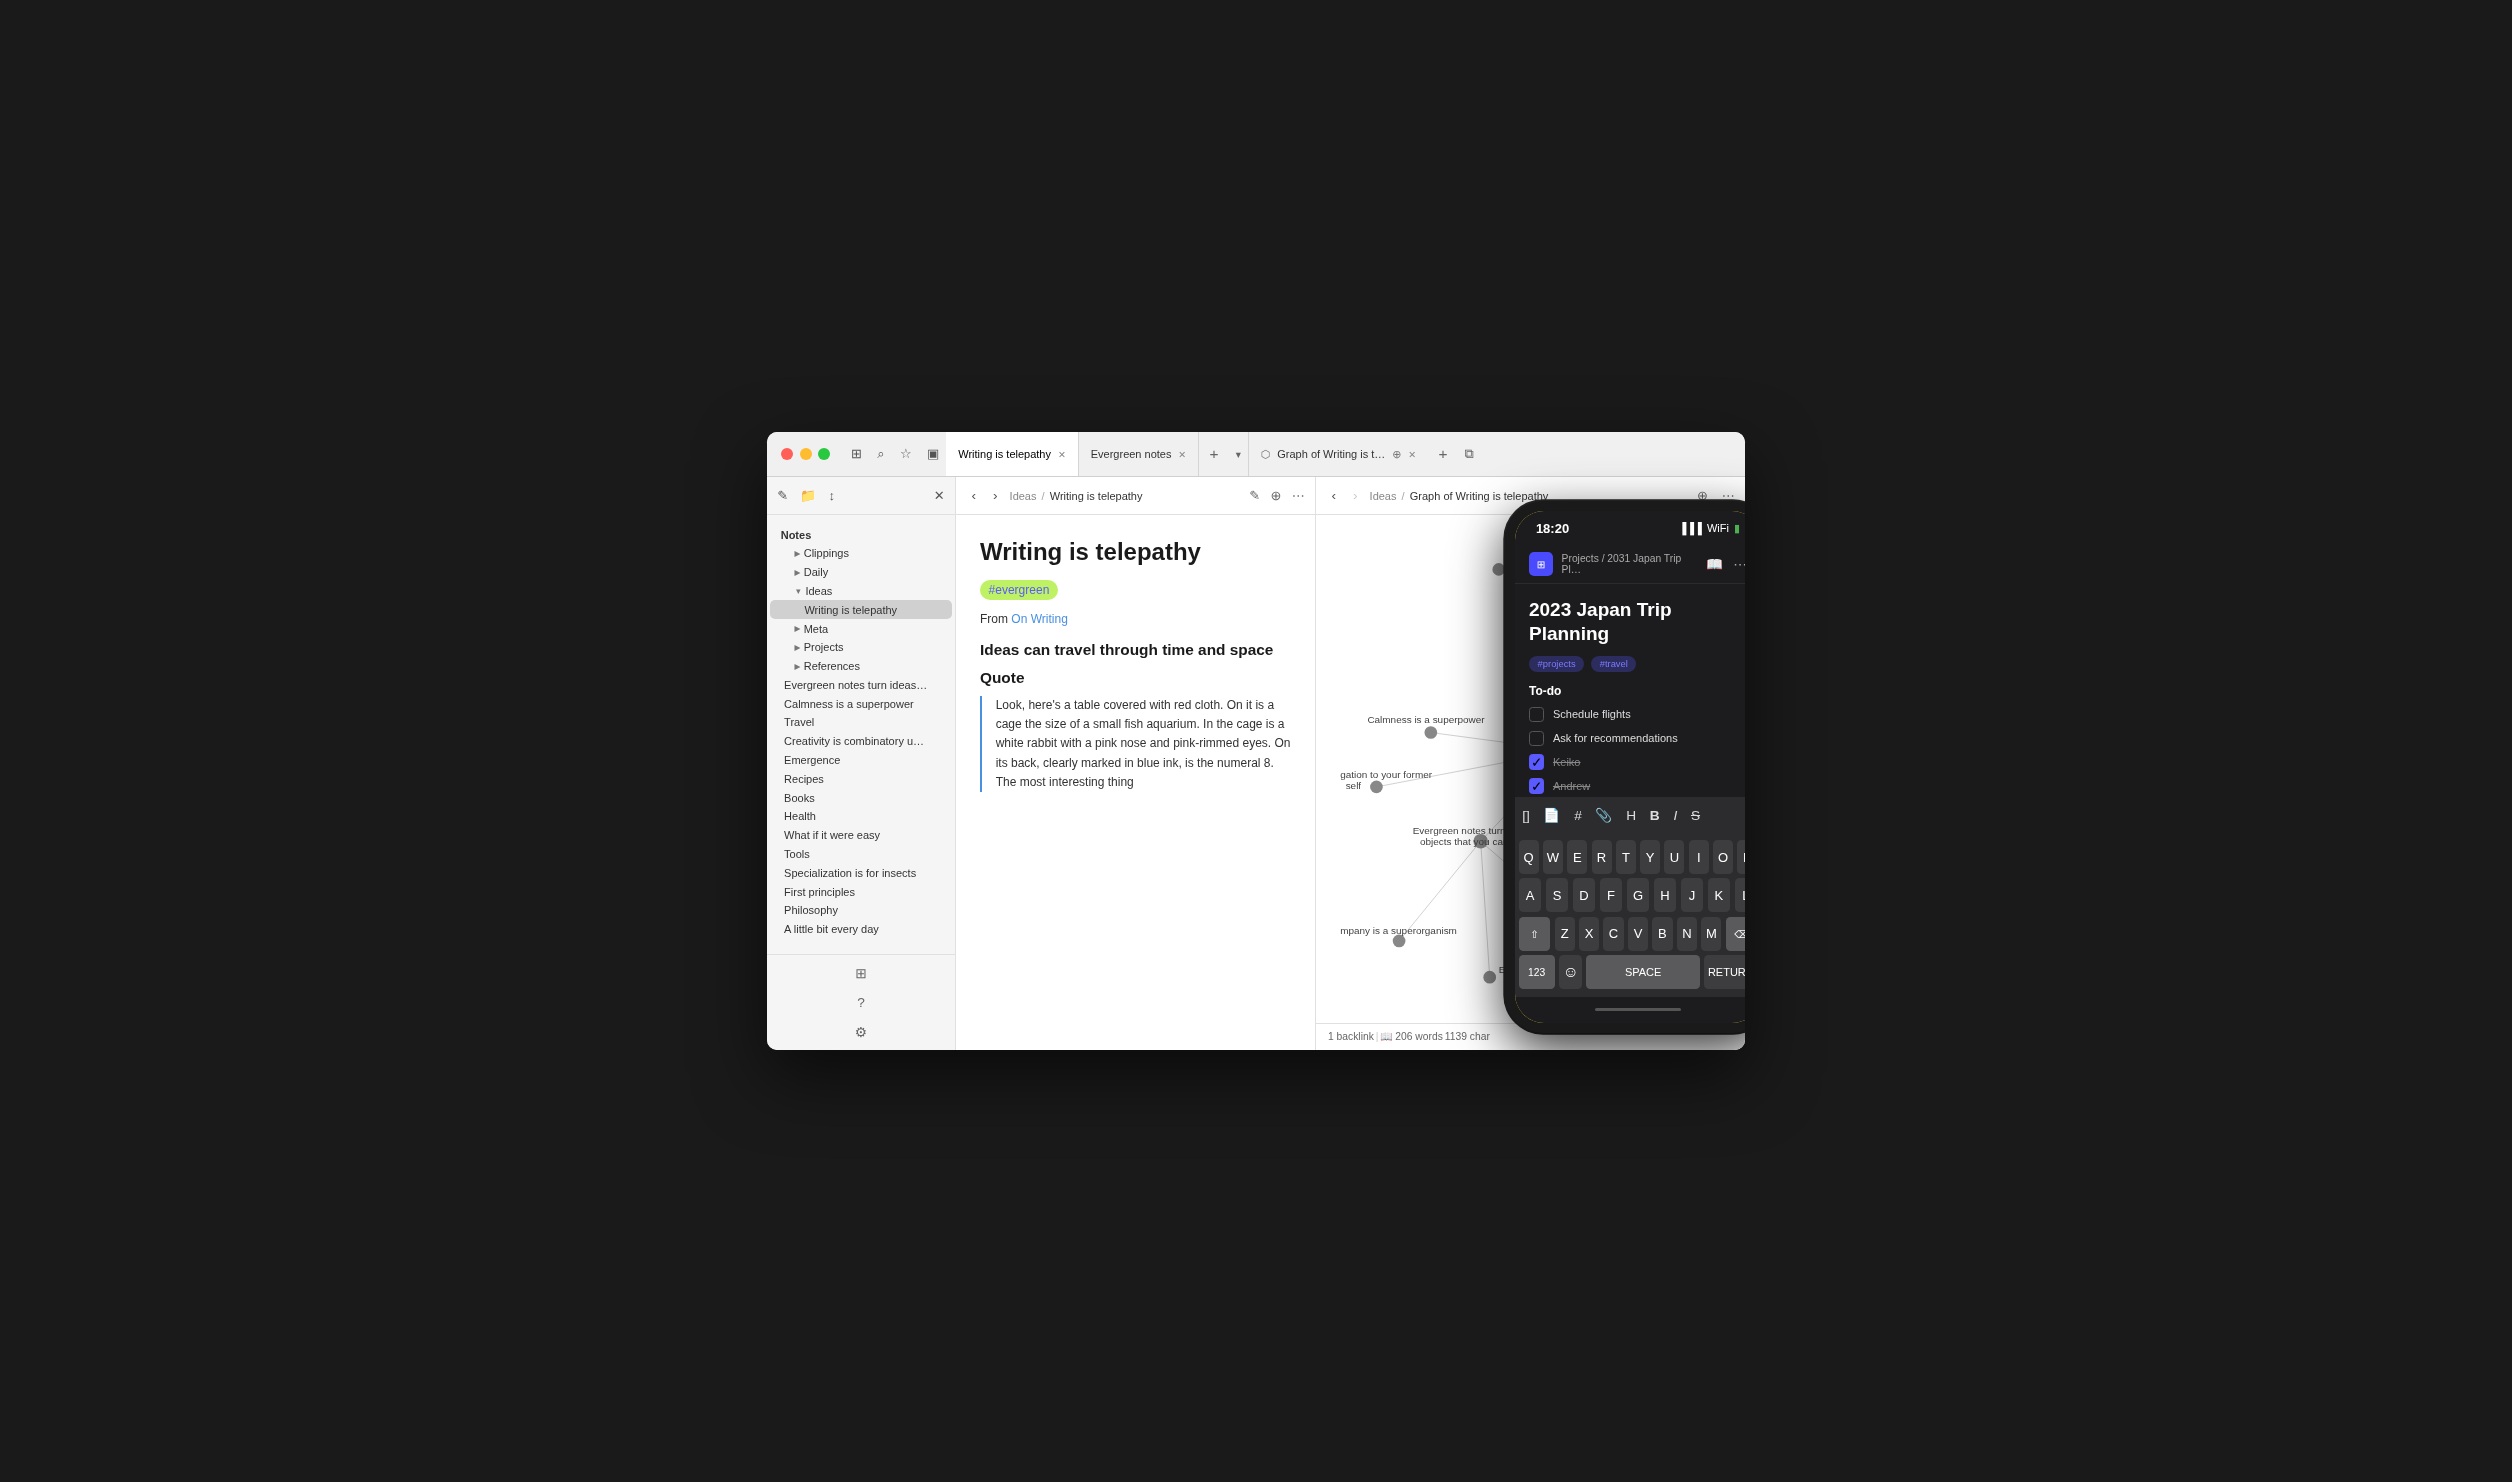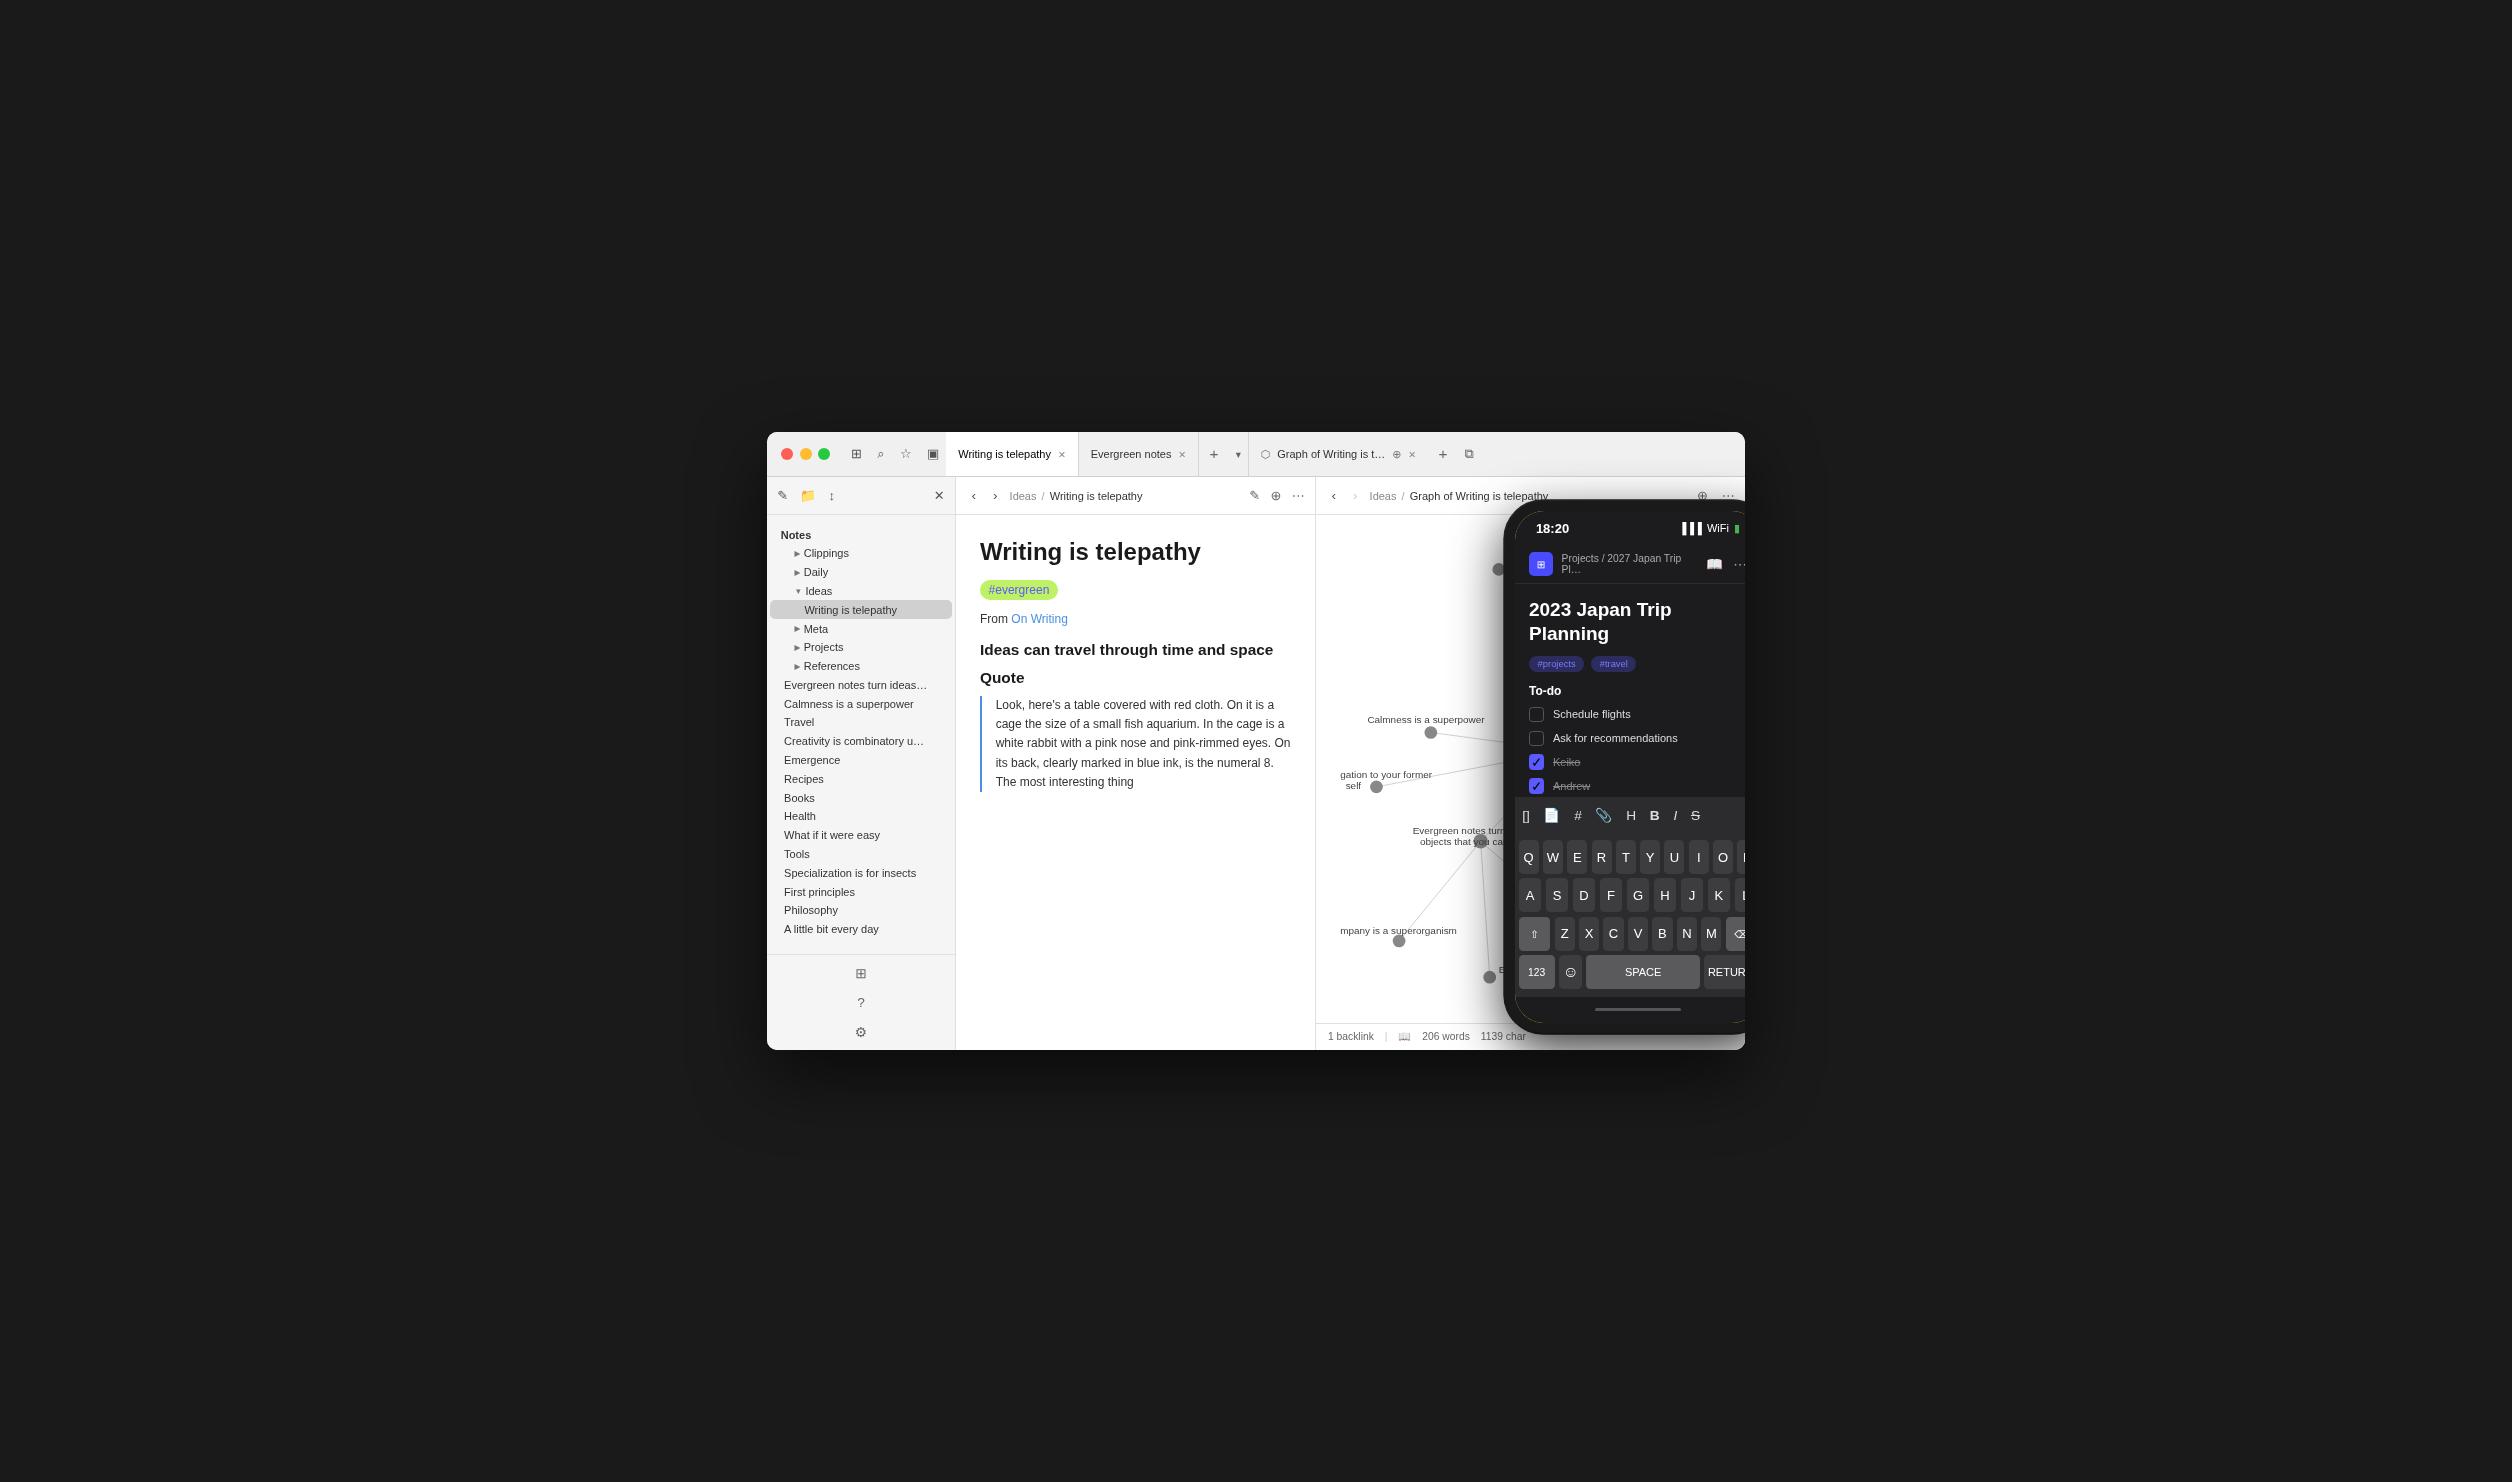--- a/index.html
+++ b/index.html
@@ -380,21 +380,21 @@
     .graph-svg {
       width: 100%;
       height: 100%;
     }
 
     .graph-status {
       height: 27.5px;
       display: flex;
       align-items: center;
       padding: 0 12px;
-      gap: 11px;
+      gap: 2px;
       font-size: 10.3px;
       color: #666;
       border-top: 0.9px solid #e0e0e0;
     }
 
     .graph-status-sep { color: #ccc; }
 
     
     .phone-overlay {
       position: absolute;
@@ -879,21 +879,21 @@
           <span>▐▐▐</span>
           <span>WiFi</span>
           <span style="color:#4caf50;">▮</span>
         </div>
       </div>
 
       <div class="phone-header">
         <div class="phone-header-icon">
           <span style="font-size:10.3px;">⊞</span>
         </div>
-        <span class="phone-breadcrumb">Projects / 2027 Japan Trip Pl…</span>
+        <span class="phone-breadcrumb">Projects / 2031 Japan Trip Pl…</span>
         <div class="phone-header-actions">
           <span>📖</span>
           <span>⋯</span>
         </div>
       </div>
 
       <div class="phone-note-content">
         <h1 class="phone-note-title">2023 Japan Trip Planning</h1>
         <div class="phone-tags">
           <span class="phone-tag">#projects</span>

